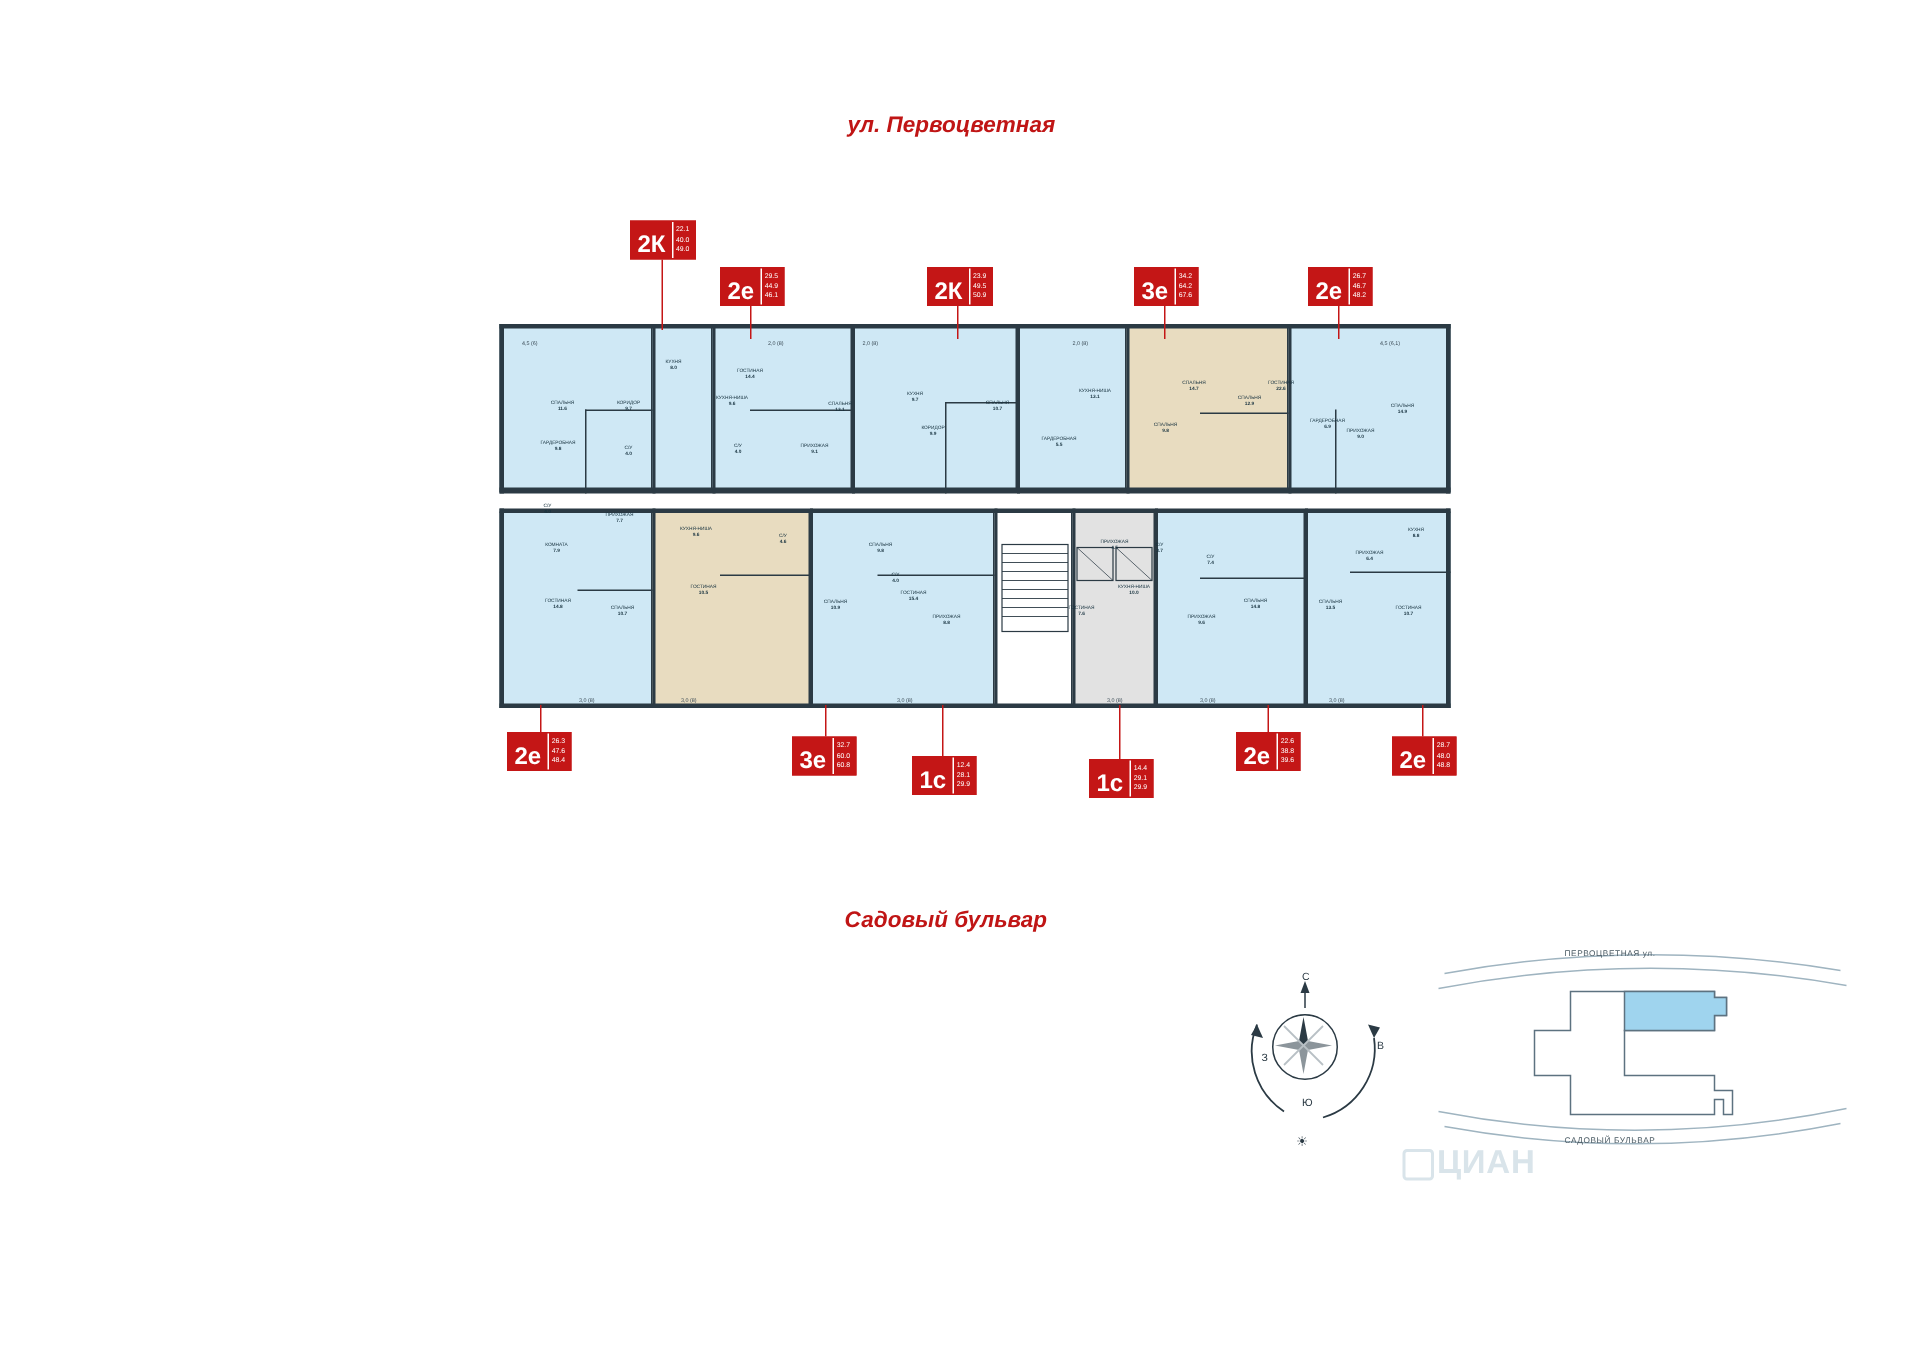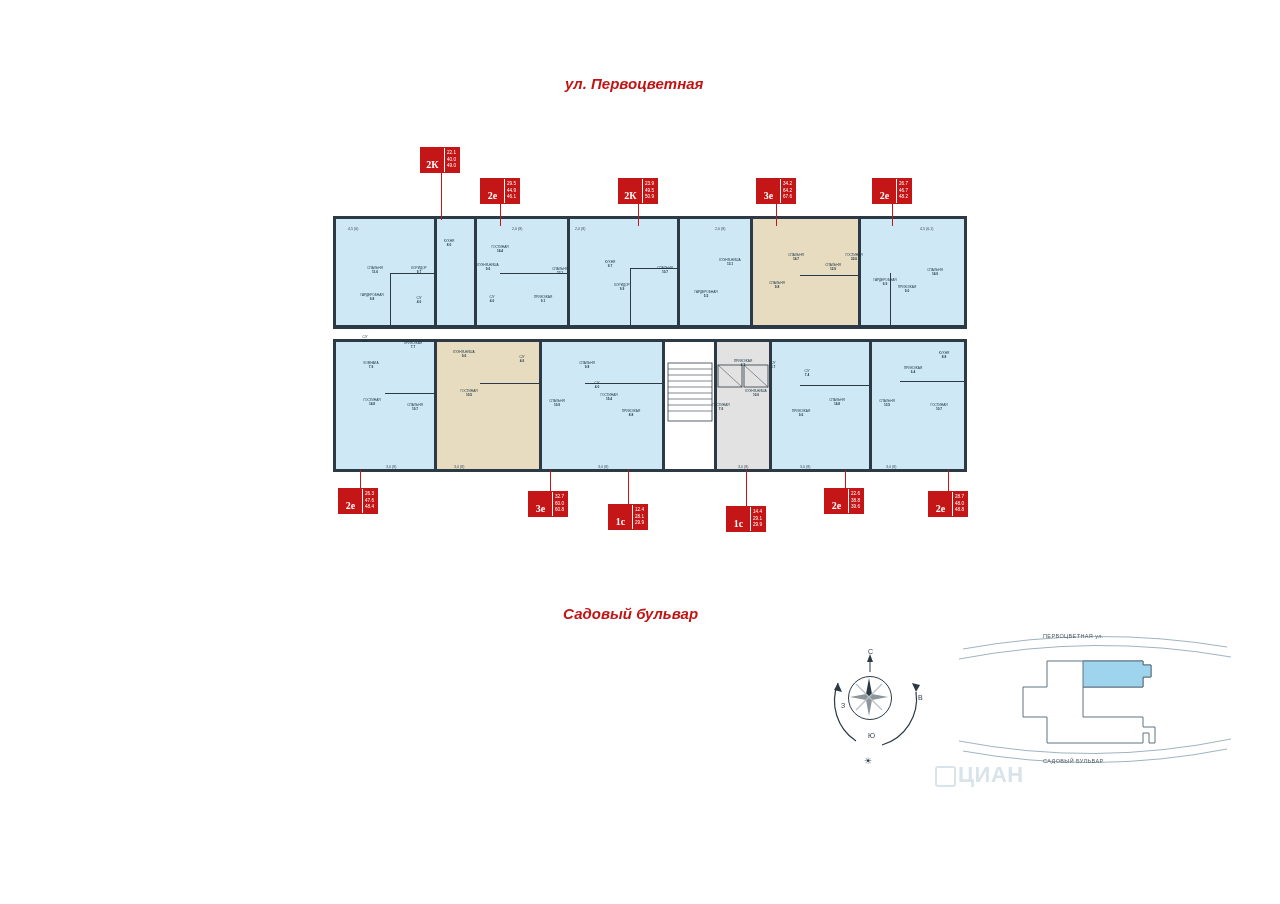--- a/index.html
+++ b/index.html
@@ -72,25 +72,24 @@
     background: #c41616;
     color: #ffffff;
     border: 1px solid #c41616;
     box-sizing: border-box;
     height: 26px;
   }
   .badge .bt {
     display: flex;
     align-items: center;
     justify-content: center;
-    font-size: 10px;
+    font-size: 16px;
     font-weight: bold;
     padding: 16px 4px;
     min-width: 15px;
-    font-family: Liberation Serif, serif;
   }
   .badge .bn {
     display: flex;
     flex-direction: column;
     justify-content: center;
     padding: 1px 3px 1px 2px;
     border-left: 1px solid #ffffff;
     font-size: 4.6px;
     line-height: 1.45;
     text-align: right;

